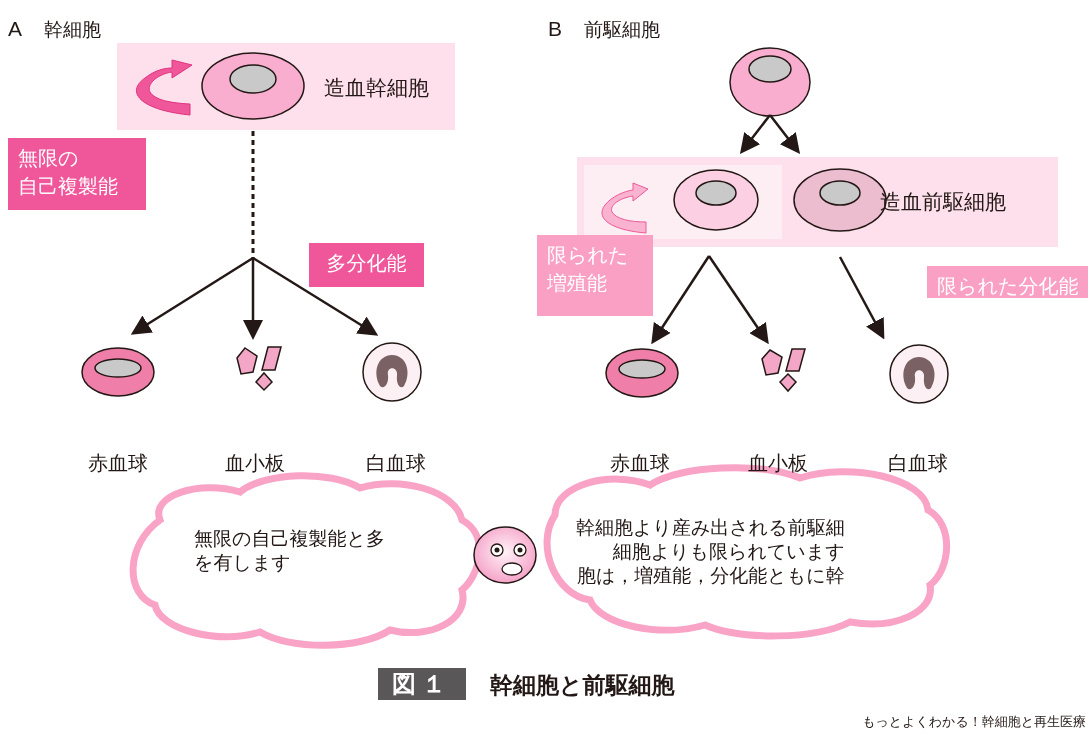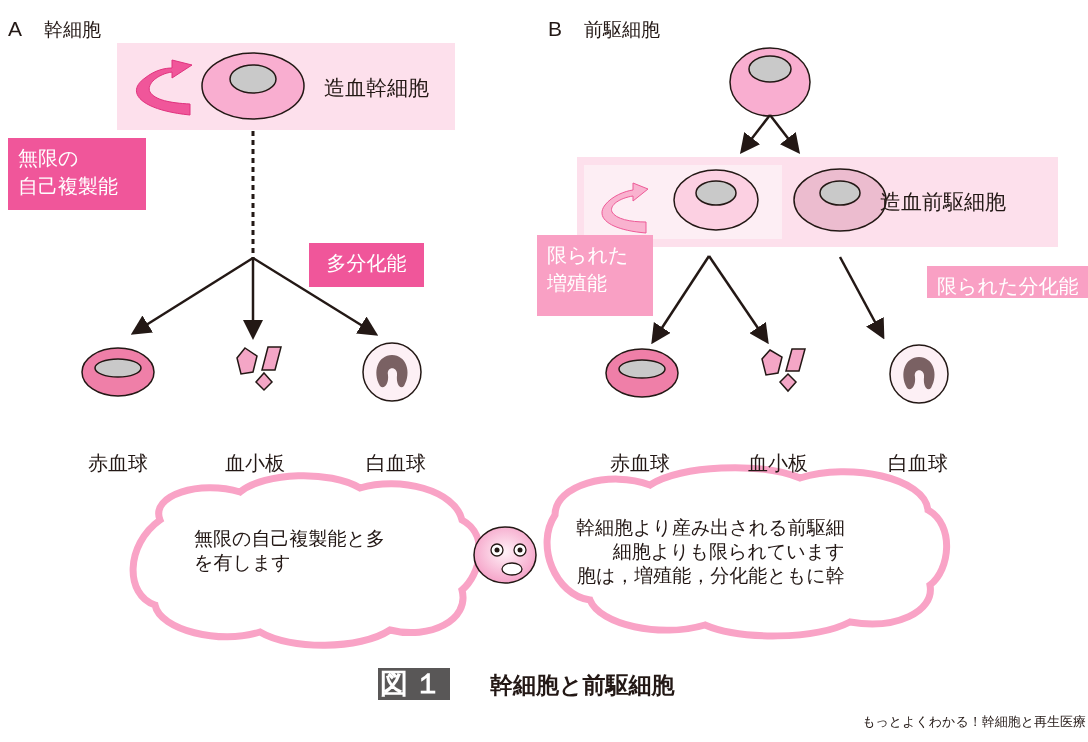--- a/index.html
+++ b/index.html
@@ -6,22 +6,22 @@
   body { width:1088px; height:742px; position:relative; overflow:hidden;
          font-family:"DejaVu Sans", sans-serif; color:#231815; }
   .abs { position:absolute; }
   .panel-title { font-size:19px;margin-top:11px; }
   .panel-letter { font-family:"Liberation Sans", sans-serif; font-size:21px; margin-right:22px; }
   .label { font-size:21px; white-space:nowrap; }
   .tag { color:#fff; font-size:20px; line-height:28px; padding:6px 10px; box-sizing:border-box; }
   .cell-label { font-size:20px; text-align:center; width:100px;margin-top:40px; }
   .bubble-text { font-size:19px; line-height:24px; }
   svg { position:absolute; left:0; top:0; }
-  .fig-box { background:#595757; color:#fff; font-size:28px; font-weight:bold;
-             width:72px; height:32px; line-height:32px; text-align:center; letter-spacing:6px; }
+  .fig-box { background:#595757; color:#fff; font-size:24px; font-weight:bold;
+             width:88px; height:32px; line-height:32px; text-align:center; letter-spacing:6px; }
   .fig-title { font-size:23px; font-weight:bold; }
   .credit { font-size:13px; }
 </style>
 </head>
 <body>
 
 <svg width="1088" height="742" viewBox="0 0 1088 742">
   <defs>
     <marker id="ah" markerWidth="8" markerHeight="8" refX="6" refY="4" orient="auto" markerUnits="strokeWidth">
       <path d="M0,0 L8,4 L0,8 z" fill="#231815"></path>

